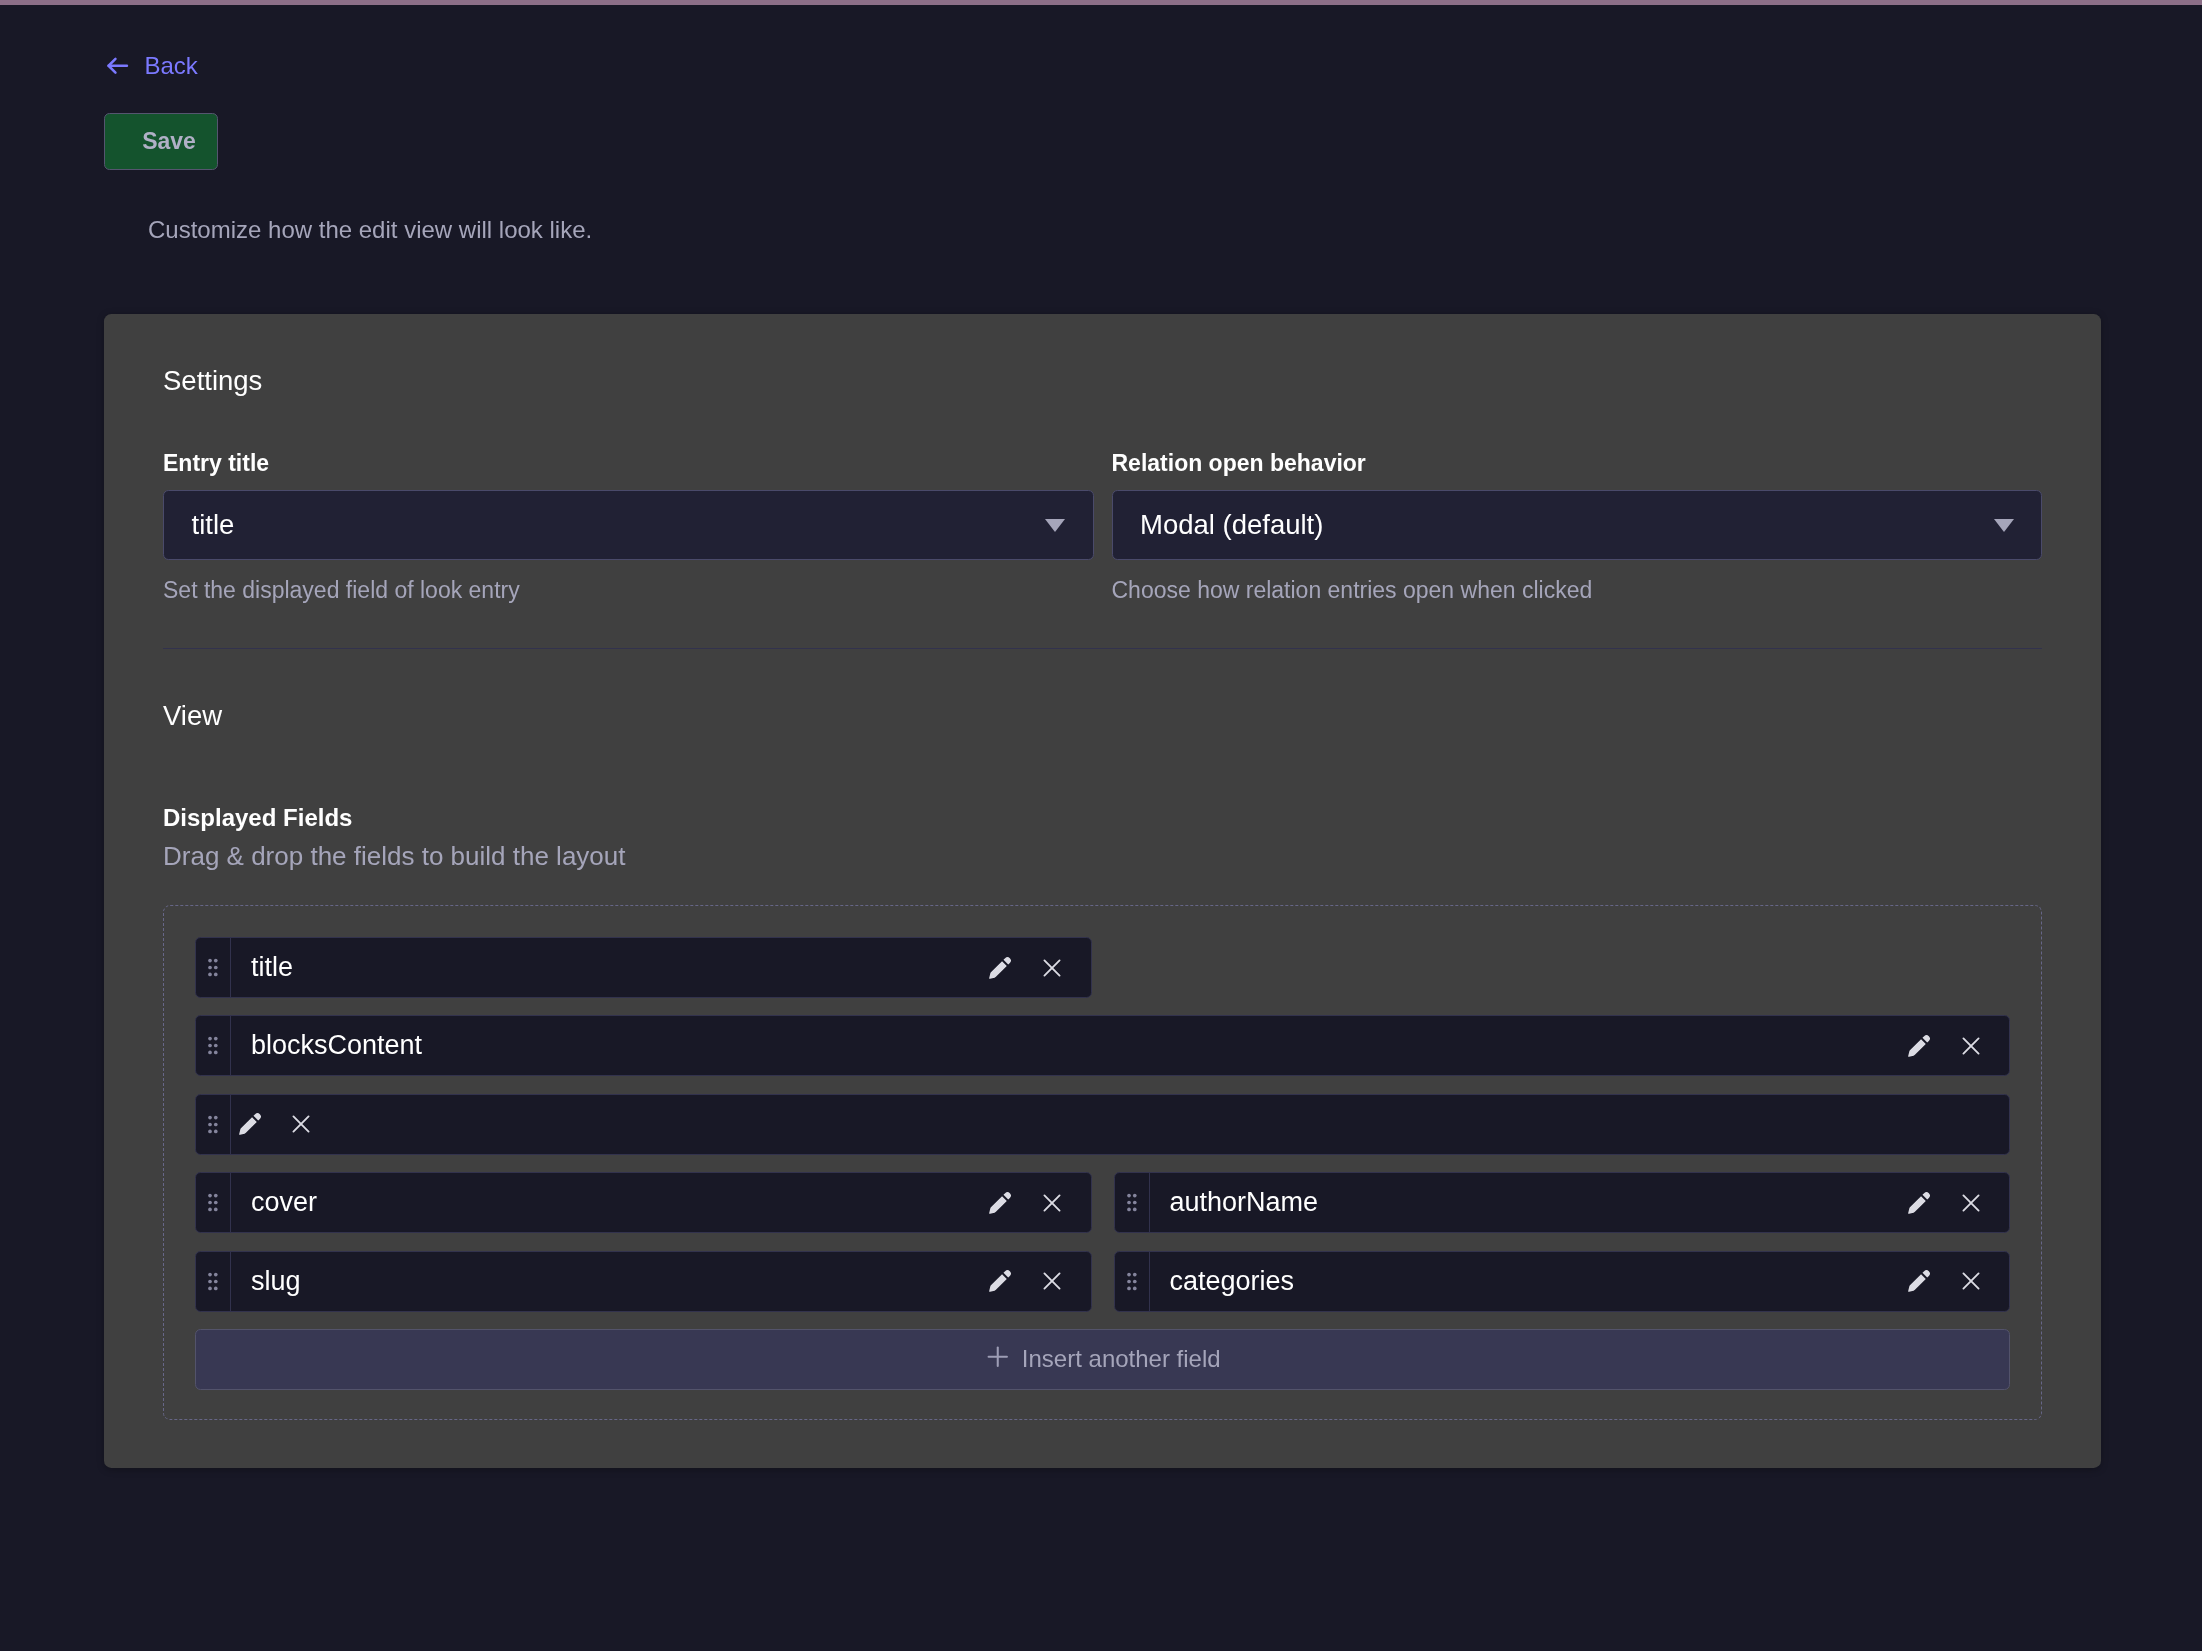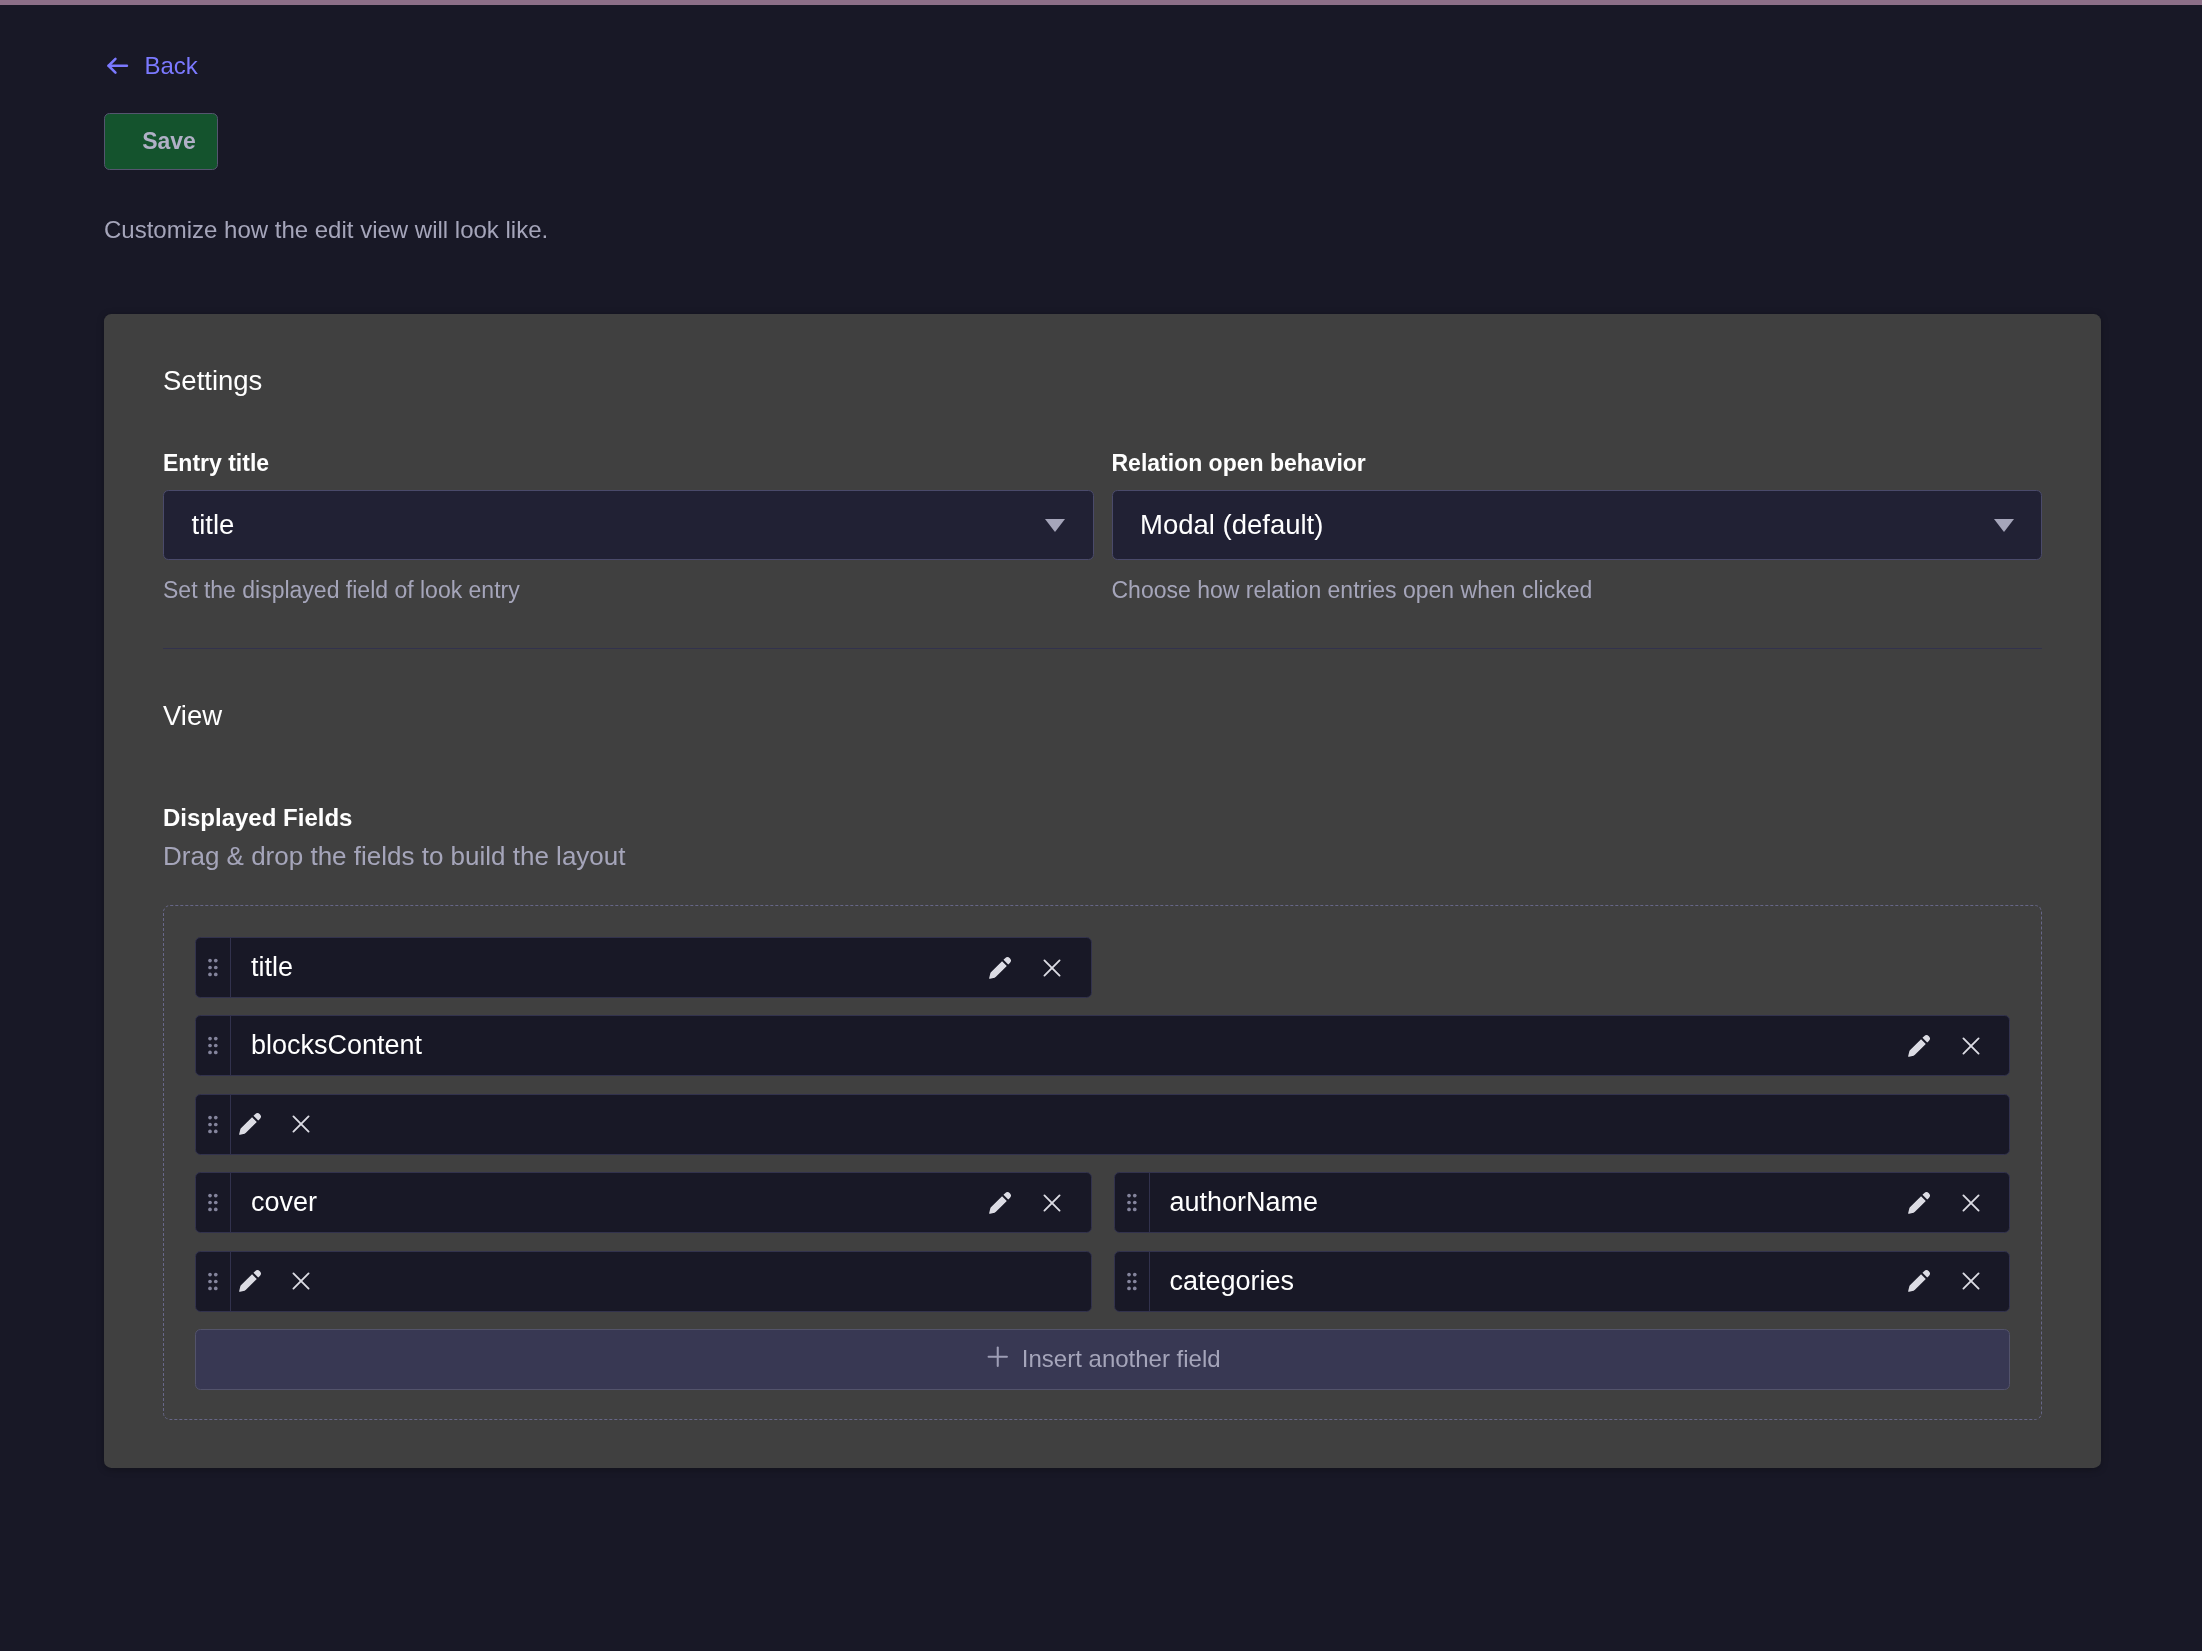--- a/index.html
+++ b/index.html
@@ -24,21 +24,21 @@
     margin-top: 31px;
     display: flex; justify-content: space-between; align-items: flex-start;
   }
   .page-title { font-size: 44px; font-weight: 700; letter-spacing: 0; }
   .save-button {
     width: 114px; height: 57px;
     background: #14532d; border: 0.9px solid #55556f; border-radius: 5.5px;
     color: #b0b0c6; font-size: 23px; font-weight: 600;
     font-family: inherit; cursor: default; padding-left: 16px;
   }
-  .page-subtitle { margin-top: 46px; font-size: 24px; color: #a5a5ba; }
+  .page-subtitle { margin-top: 46px; font-size: 24px; color: #a5a5ba; margin-left: 44px; }
 
   
   .card {
     margin-top: 70px;
     background: #404040;
     border-radius: 7.3px;
     padding: 51px 59px 48px 59px;
     box-shadow: 0 1.8px 7.3px rgba(0,0,0,0.25);
   }
   .section-heading { font-size: 27.5px; font-weight: 500; color: #ffffff; }
@@ -323,20 +323,21 @@
     <span class="drag-handle">
       <svg width="13.8" height="21" viewBox="0 0 12 18" fill="#84849c">
         <circle cx="3.5" cy="3" r="1.6"></circle>
                   <circle cx="8.5" cy="3" r="1.6"></circle>
         <circle cx="3.5" cy="9" r="1.6"></circle>
                   <circle cx="8.5" cy="9" r="1.6"></circle>
         <circle cx="3.5" cy="15" r="1.6"></circle>
                   <circle cx="8.5" cy="15" r="1.6"></circle>
       </svg>
     </span>
+    <span class="field-label">slug</span>
     <span class="field-actions">
       <button class="icon-btn">
         <svg width="26" height="26" viewBox="0 0 24 24" fill="#dcdce4">
           <path d="M21.1 2.9a3.1 3.1 0 0 0-4.38 0l-1.52 1.52 4.38 4.38 1.52-1.52a3.1 3.1 0 0 0 0-4.38z"></path>
           <path d="M13.9 5.72 3.62 16c-.26.26-.45.59-.53.95L2.02 21.2a.64.64 0 0 0 .78.78l4.25-1.07c.36-.08.69-.27.95-.53L18.28 10.1l-4.38-4.38z"></path>
         </svg>
       </button>
       <button class="icon-btn">
         <svg width="26" height="26" viewBox="0 0 24 24" fill="none" stroke="#dcdce4" stroke-width="1.7" stroke-linecap="round">
           <path d="M5 5l14 14"></path>

